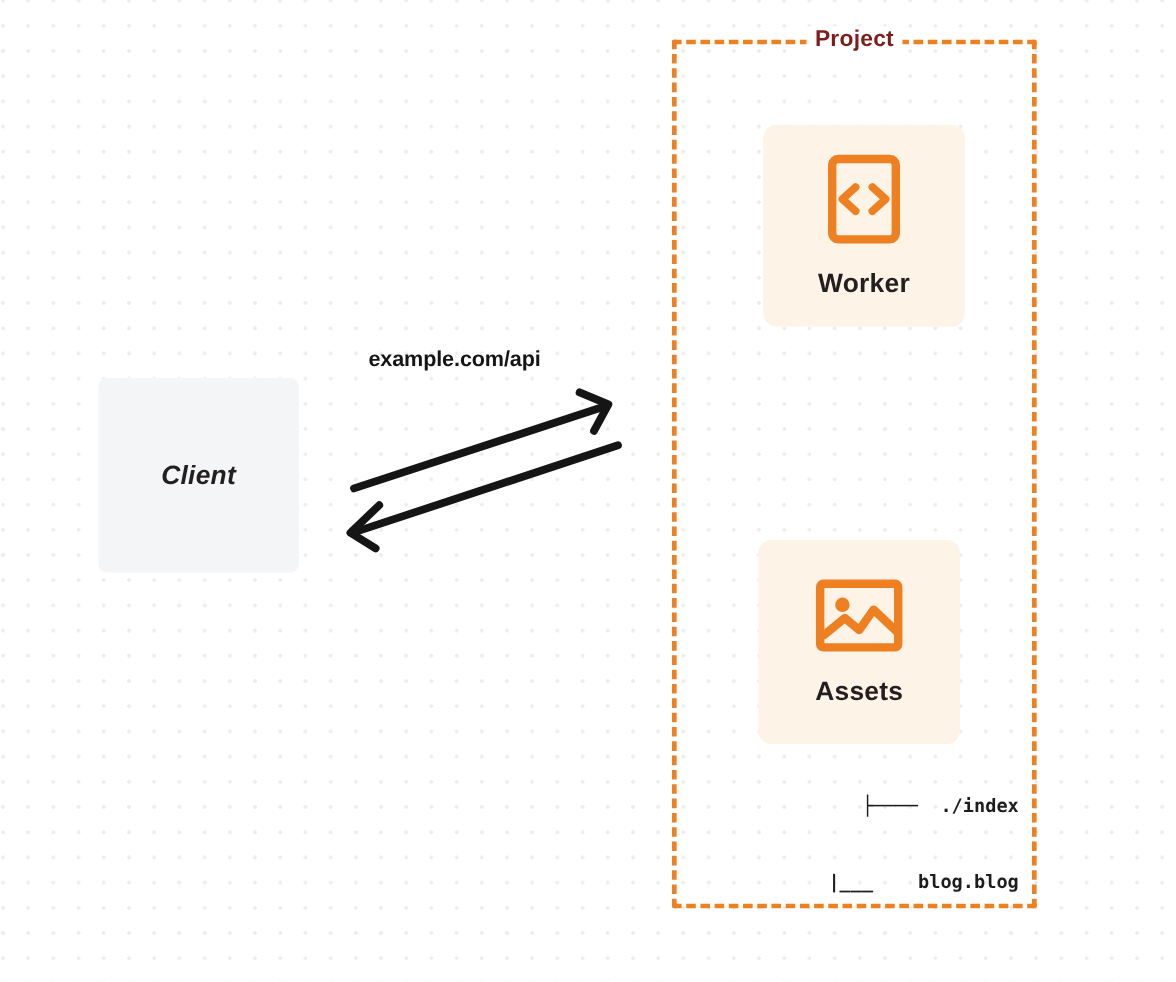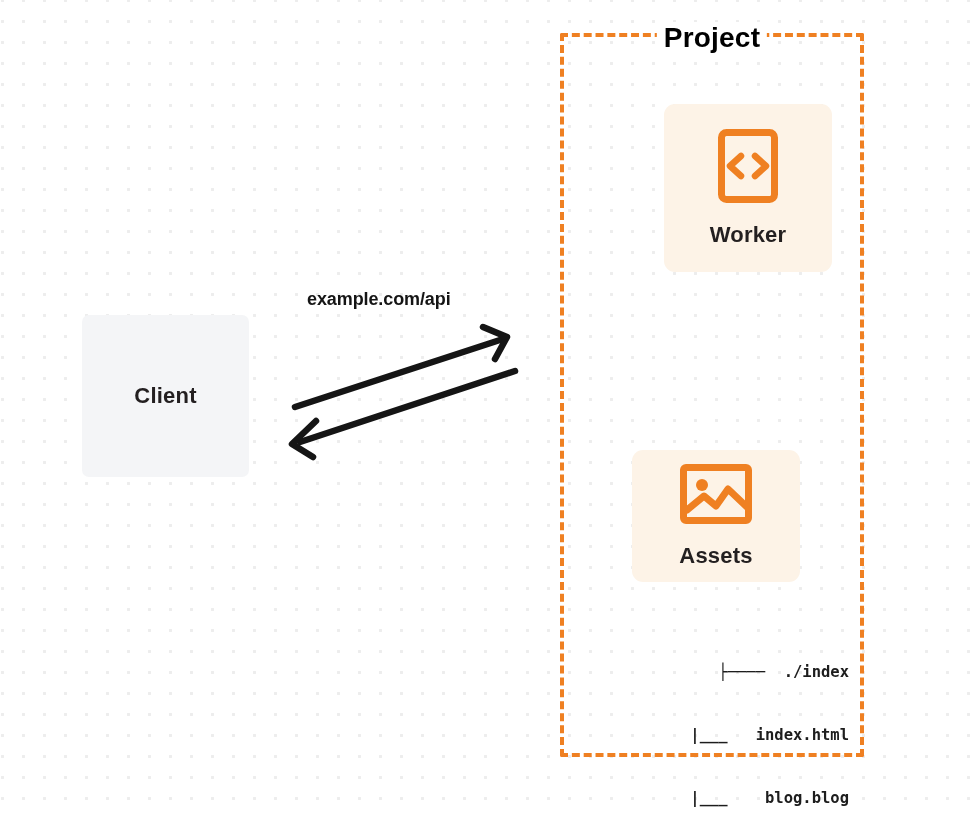--- a/index.html
+++ b/index.html
@@ -30,20 +30,21 @@
     position: absolute;
     left: 82px;
     top: 315px;
     width: 167px;
     height: 162px;
     background-color: #f4f5f7;
     border-radius: 7px;
     display: flex;
     align-items: center;
     justify-content: center;
+    font-style: italic;
   }
   #client-node .node-label {
     font-size: 22px;
     font-weight: bold;
     color: #231f20;
     letter-spacing: 0.2px;
   }
 
   
   #arrows-layer {
@@ -76,49 +77,48 @@
     box-sizing: border-box;
     border-radius: 2px;
   }
   #project-title {
     position: absolute;
     left: 50%;
     transform: translateX(-50%);
     top: -15px;
     padding: 0 7px;
     background-color: #ffffff;
-    font-size: 28px;
-    font-weight: bold;
-    color: #000000;
+    font-size: 19px;
+    font-weight: bold;
+    color: #7f1d1d;
     letter-spacing: 0.2px;
     white-space: nowrap;
   }
 
   
   .service-card {
     position: absolute;
     background-color: #fdf3e7;
     border-radius: 11px;
     display: flex;
     flex-direction: column;
     align-items: center;
     justify-content: center;
   }
   #worker-card {
     left: 72px;
     top: 67px;
     width: 168px;
     height: 168px;
-    margin-left: 28px;
   }
   #assets-card {
     left: 68px;
     top: 413px;
     width: 168px;
-    height: 132px;
+    height: 170px;
   }
   .service-card .card-icon {
     display: block;
     margin-bottom: 14px;
   }
   .service-card .card-label {
     font-size: 22px;
     font-weight: bold;
     color: #231f20;
     letter-spacing: 0.2px;
@@ -187,19 +187,18 @@
           <rect x="4.5" y="4.5" width="65" height="53" rx="2.5" ry="2.5" fill="none" stroke="#ef8022" stroke-width="7"></rect>
           <circle cx="23" cy="22" r="6" fill="#ef8022"></circle>
           <polyline points="8,47 25,33 37,43 49,26 69,45" fill="none" stroke="#ef8022" stroke-width="7" stroke-linecap="round" stroke-linejoin="round"></polyline>
         </svg>
       </span>
       <span class="card-label">Assets</span>
     </div>
 
     <div id="assets-file-tree">
       <span class="tree-line">├────  ./index</span>
-      <span class="tree-line">   |___   index.html</span>
       <span class="tree-line">   |___    blog.blog</span>
       
     </div>
 
   </div>
 </div>
 
 </body></html>

